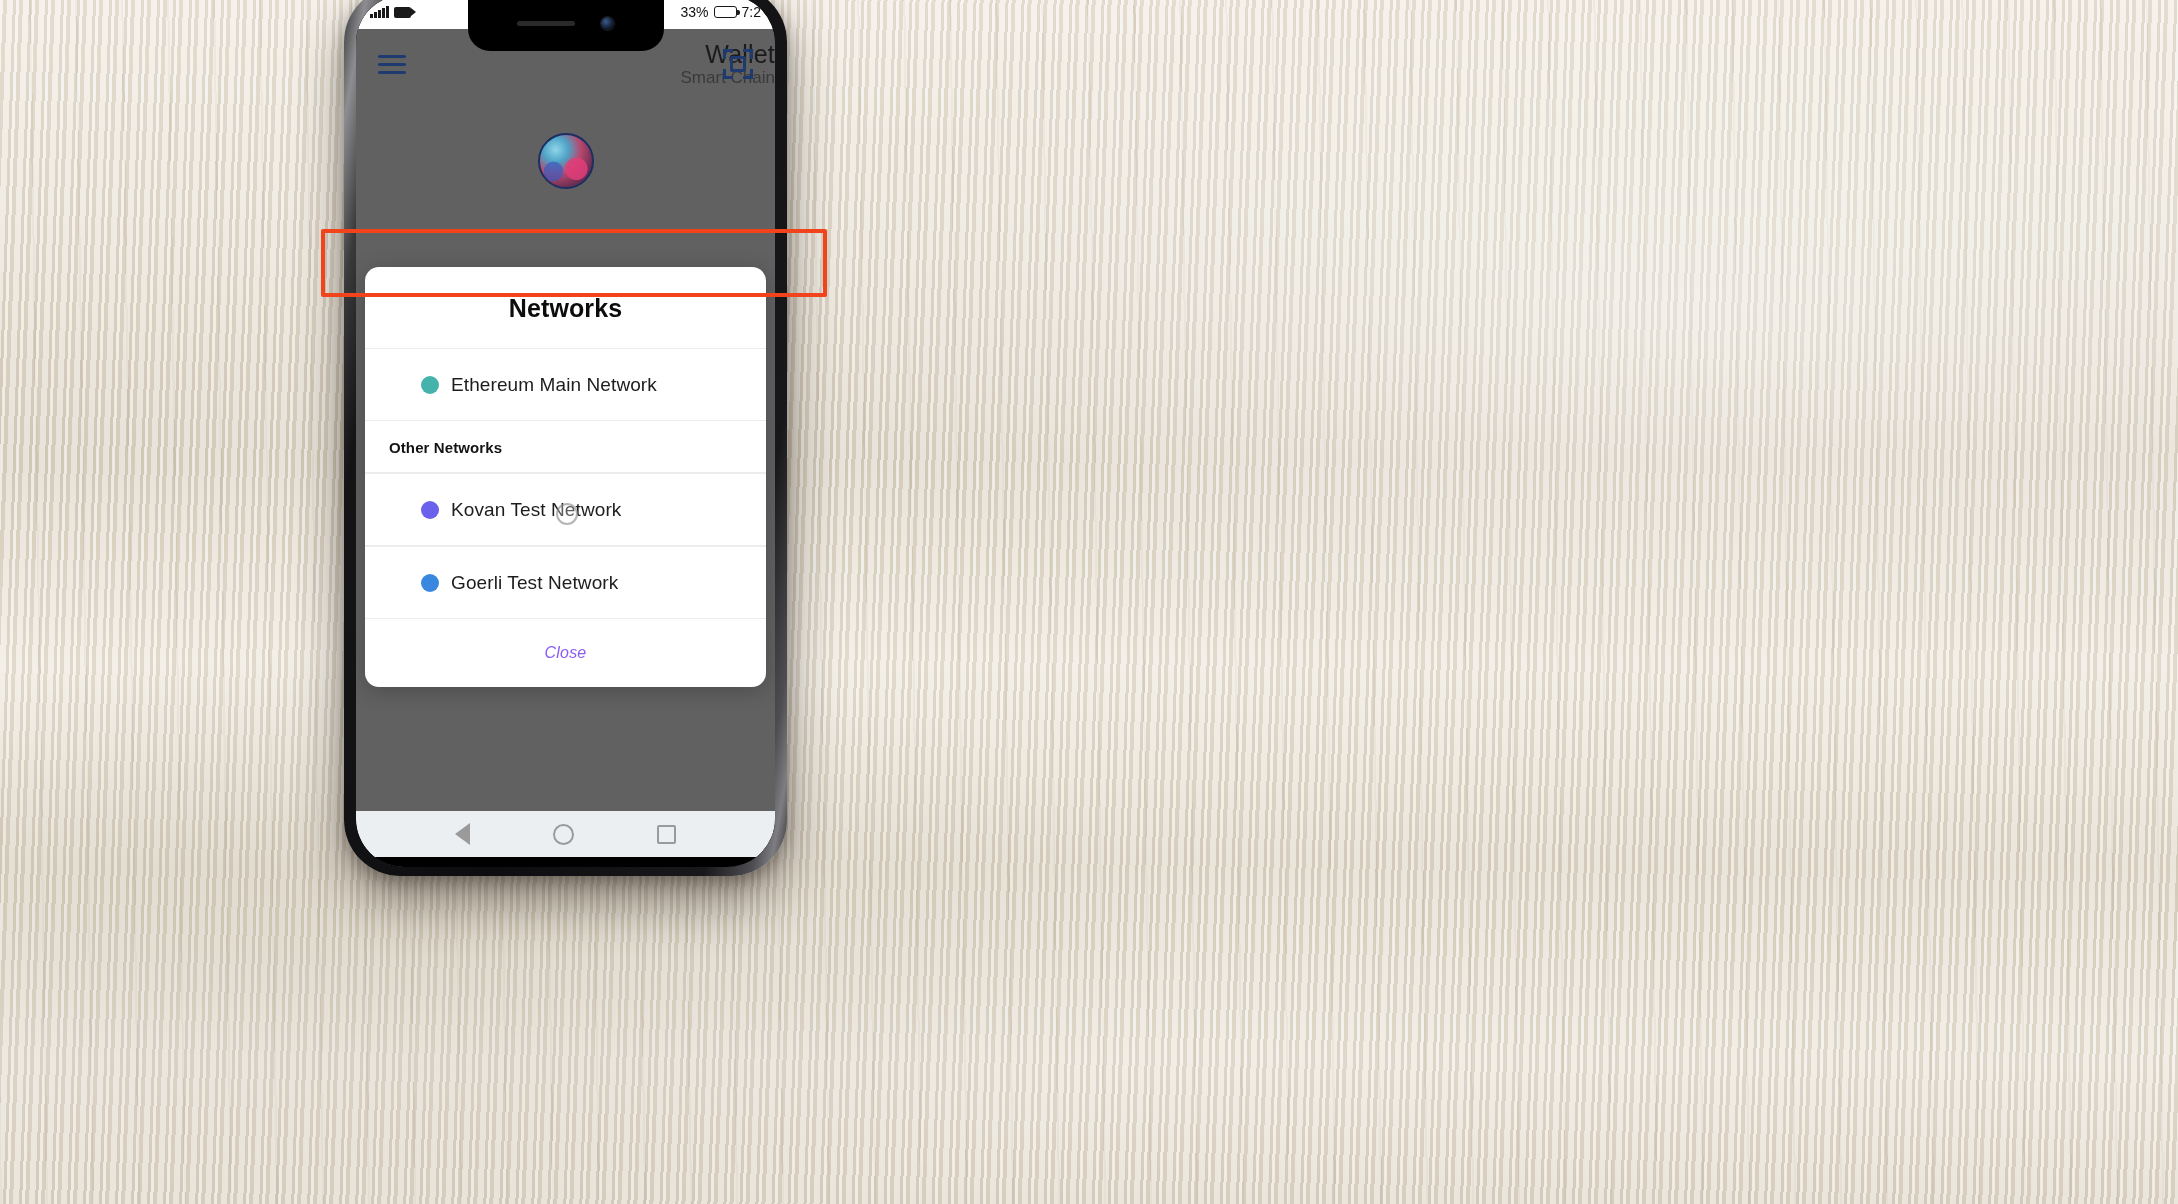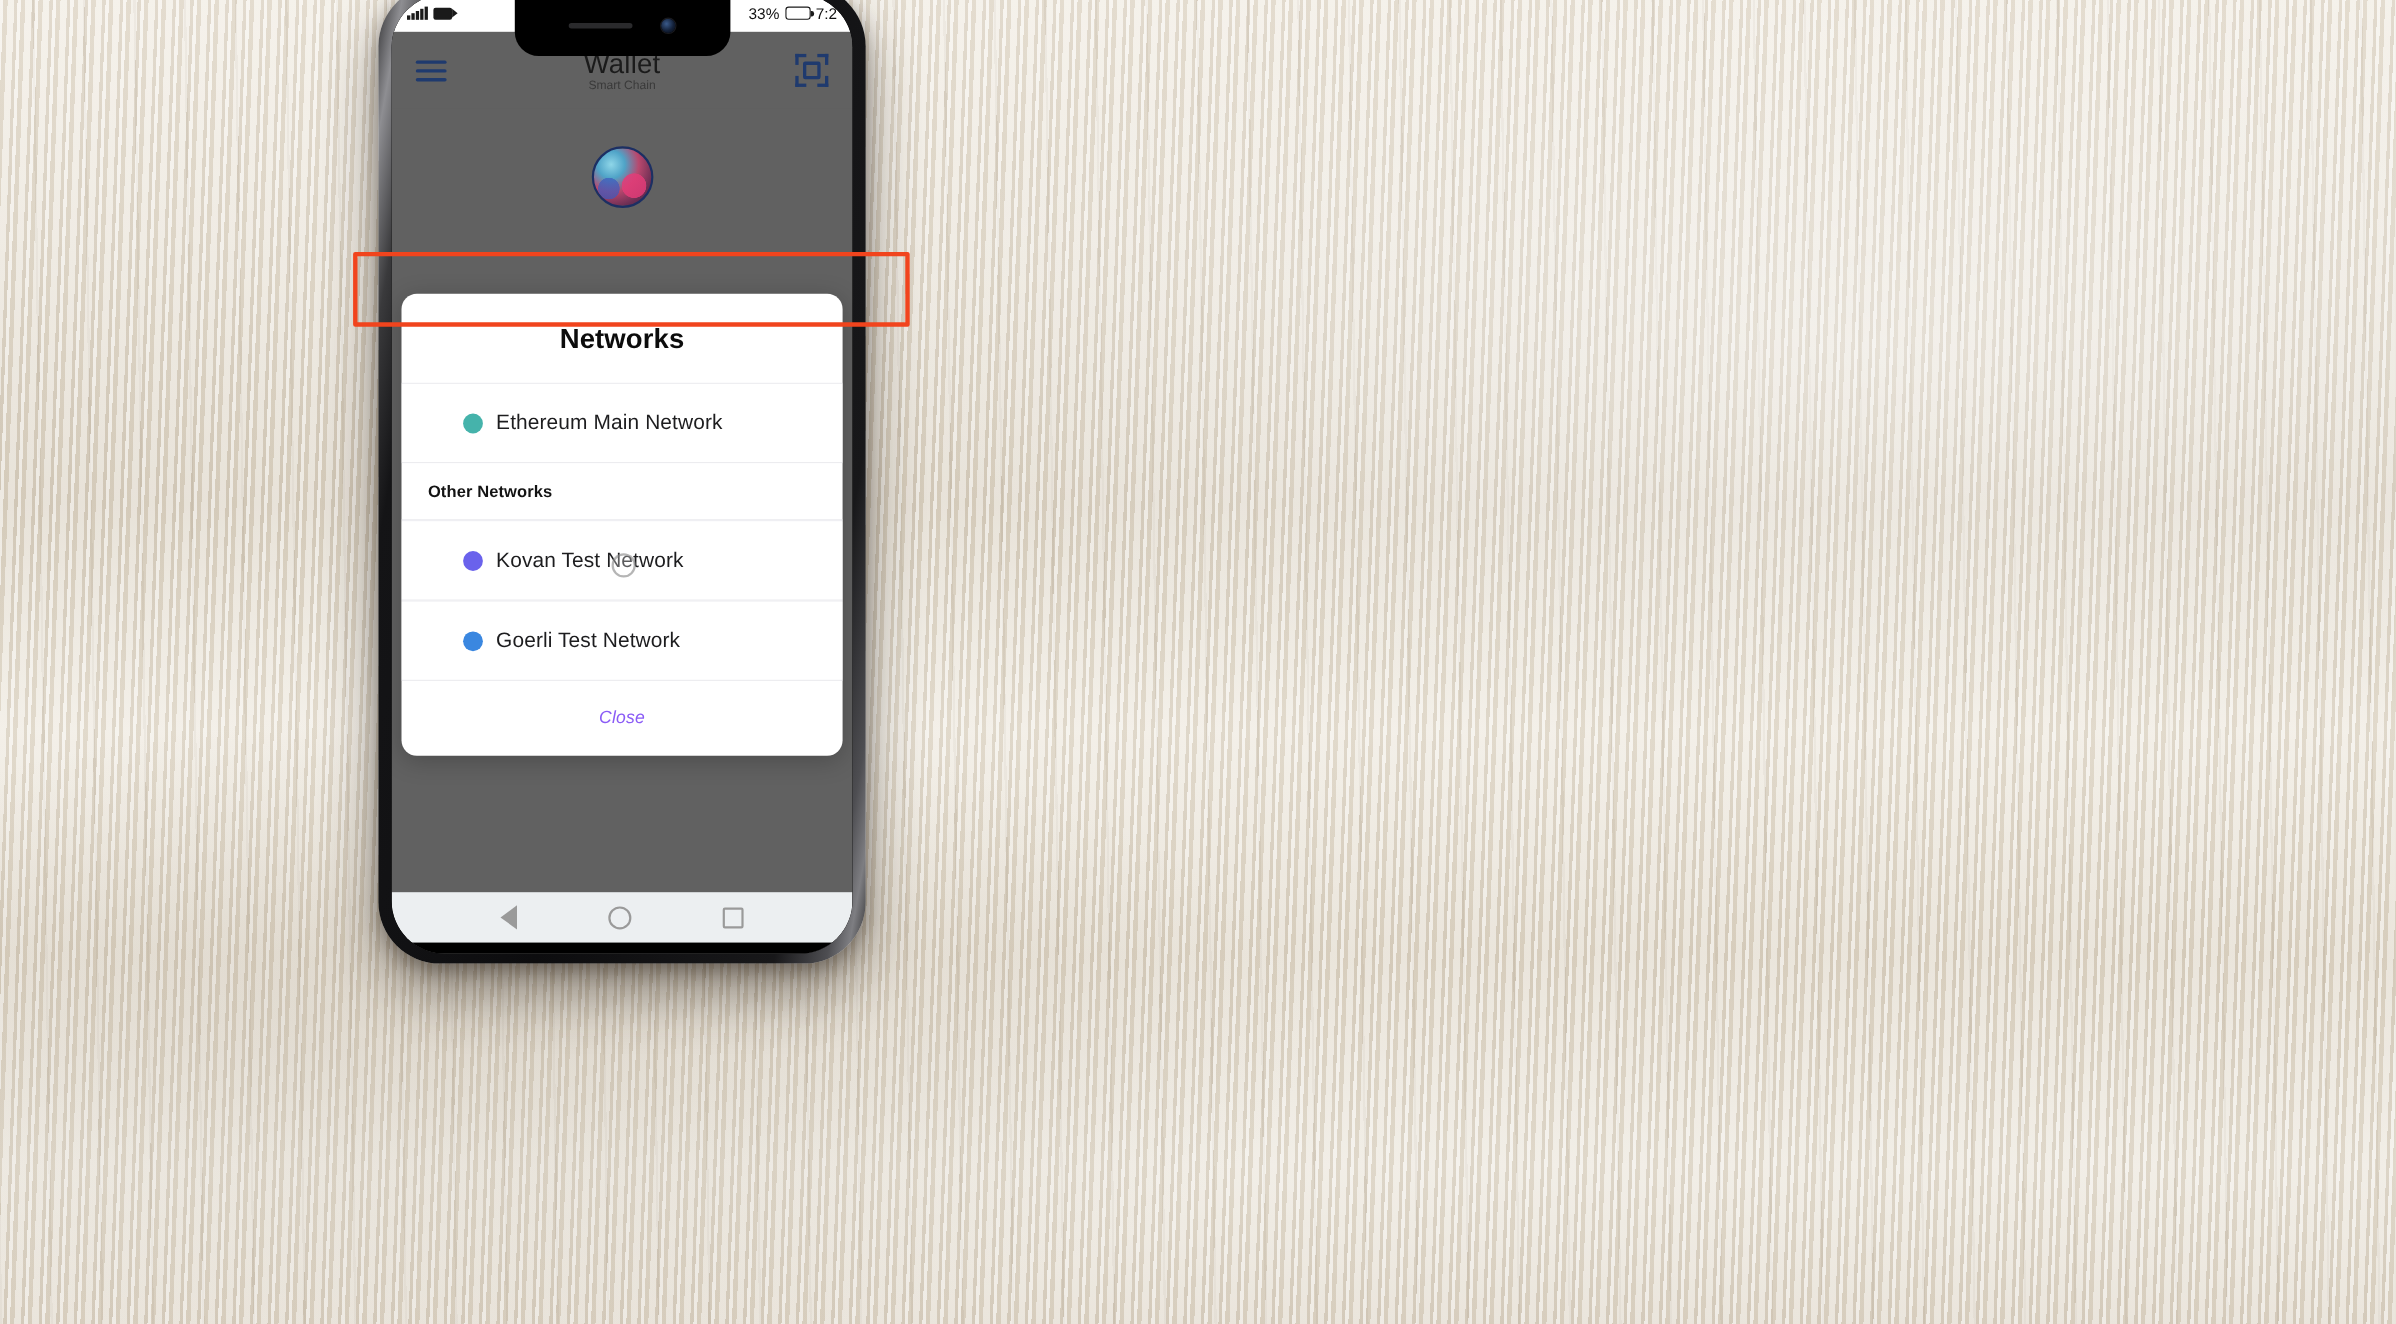--- a/index.html
+++ b/index.html
@@ -126,25 +126,25 @@
   #app-header {
     flex: none; height: 70px;
     background: #616161;
     display: flex; align-items: center;
     padding: 0 22px;
     position: relative;
   }
   #hamburger { width: 28px; display:flex; flex-direction:column; gap:5px; cursor:pointer; }
   #hamburger span { display:block; height:3px; border-radius:2px; background:#1f3a6e; }
   #header-titles {
-    position:absolute; left:0; right:0; text-align:center;
+    position:absolute; left:0; right:0; text-align:right;
     pointer-events:none;
   }
   #wallet-title { font-size: 25px; color:#1b1b1b; font-weight:400; letter-spacing:.2px; }
-  #wallet-sub { font-size: 11px; color:#3a3a3a; margin-top:-1px; }
+  #wallet-sub { font-size: 17px; color:#3a3a3a; margin-top:-1px; }
   #scan-icon { margin-left:auto; width:30px; height:30px; position:relative; cursor:pointer; }
   #scan-icon i {
     position:absolute; width:10px; height:10px; border:3px solid #1f3a6e;
   }
   #scan-icon i:nth-child(1){ top:0; left:0; border-right:none; border-bottom:none; }
   #scan-icon i:nth-child(2){ top:0; right:0; border-left:none; border-bottom:none; }
   #scan-icon i:nth-child(3){ bottom:0; left:0; border-right:none; border-top:none; }
   #scan-icon i:nth-child(4){ bottom:0; right:0; border-left:none; border-top:none; }
   #scan-box { position:absolute; left:7px; top:7px; width:16px; height:16px;
               border:3px solid #1f3a6e; border-radius:2px; }

